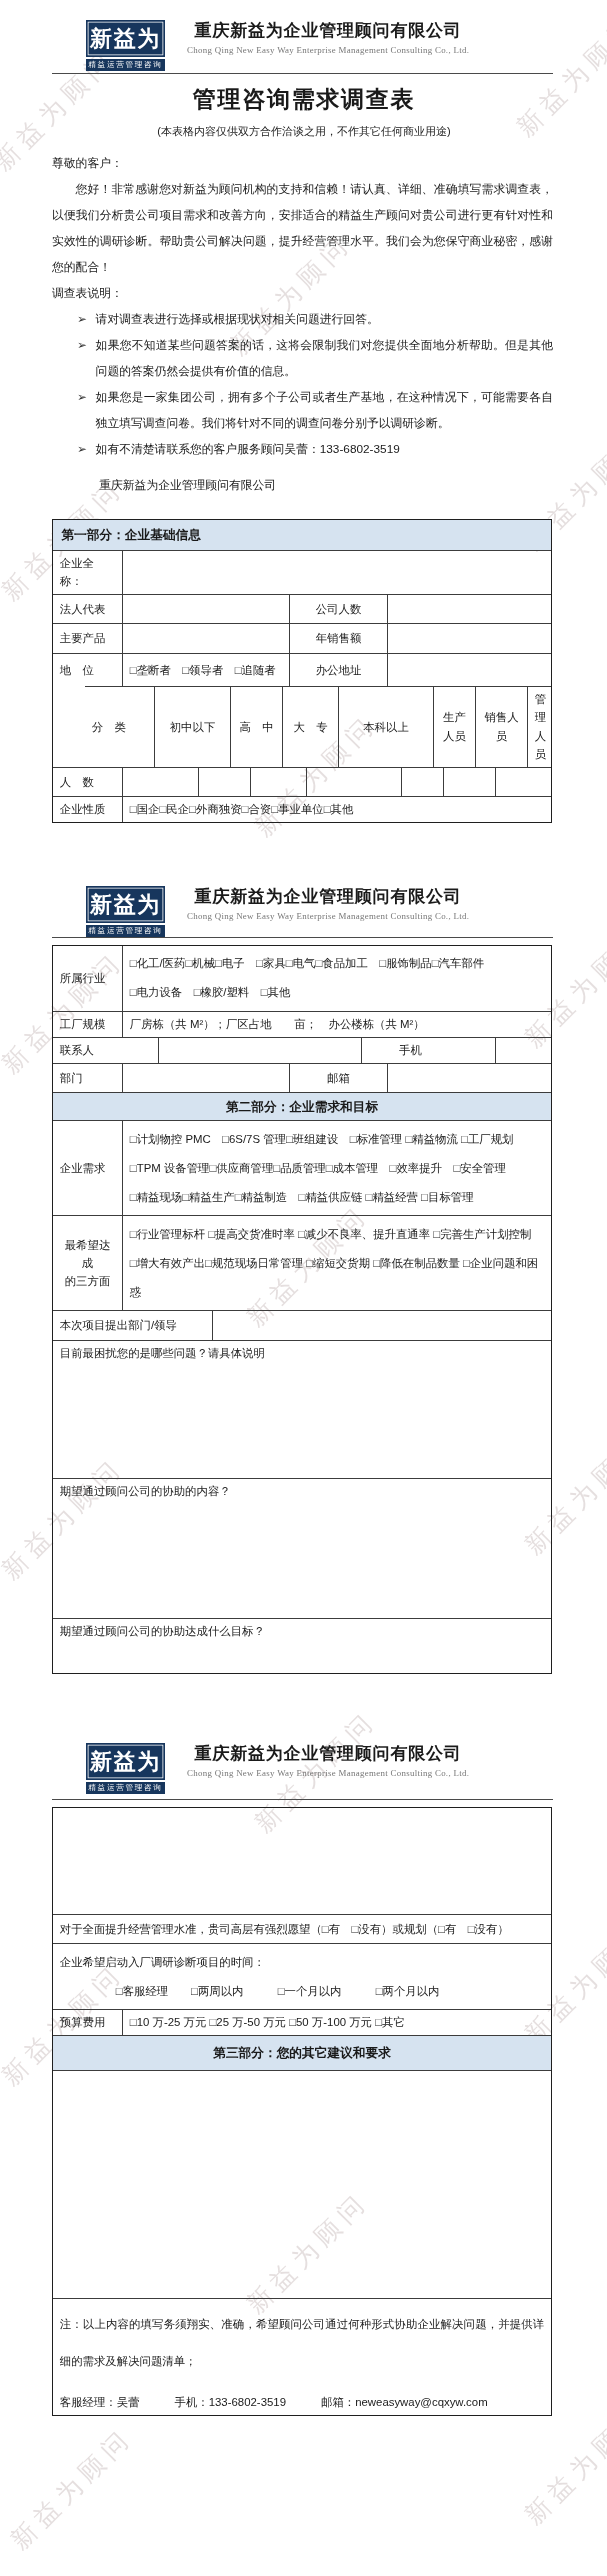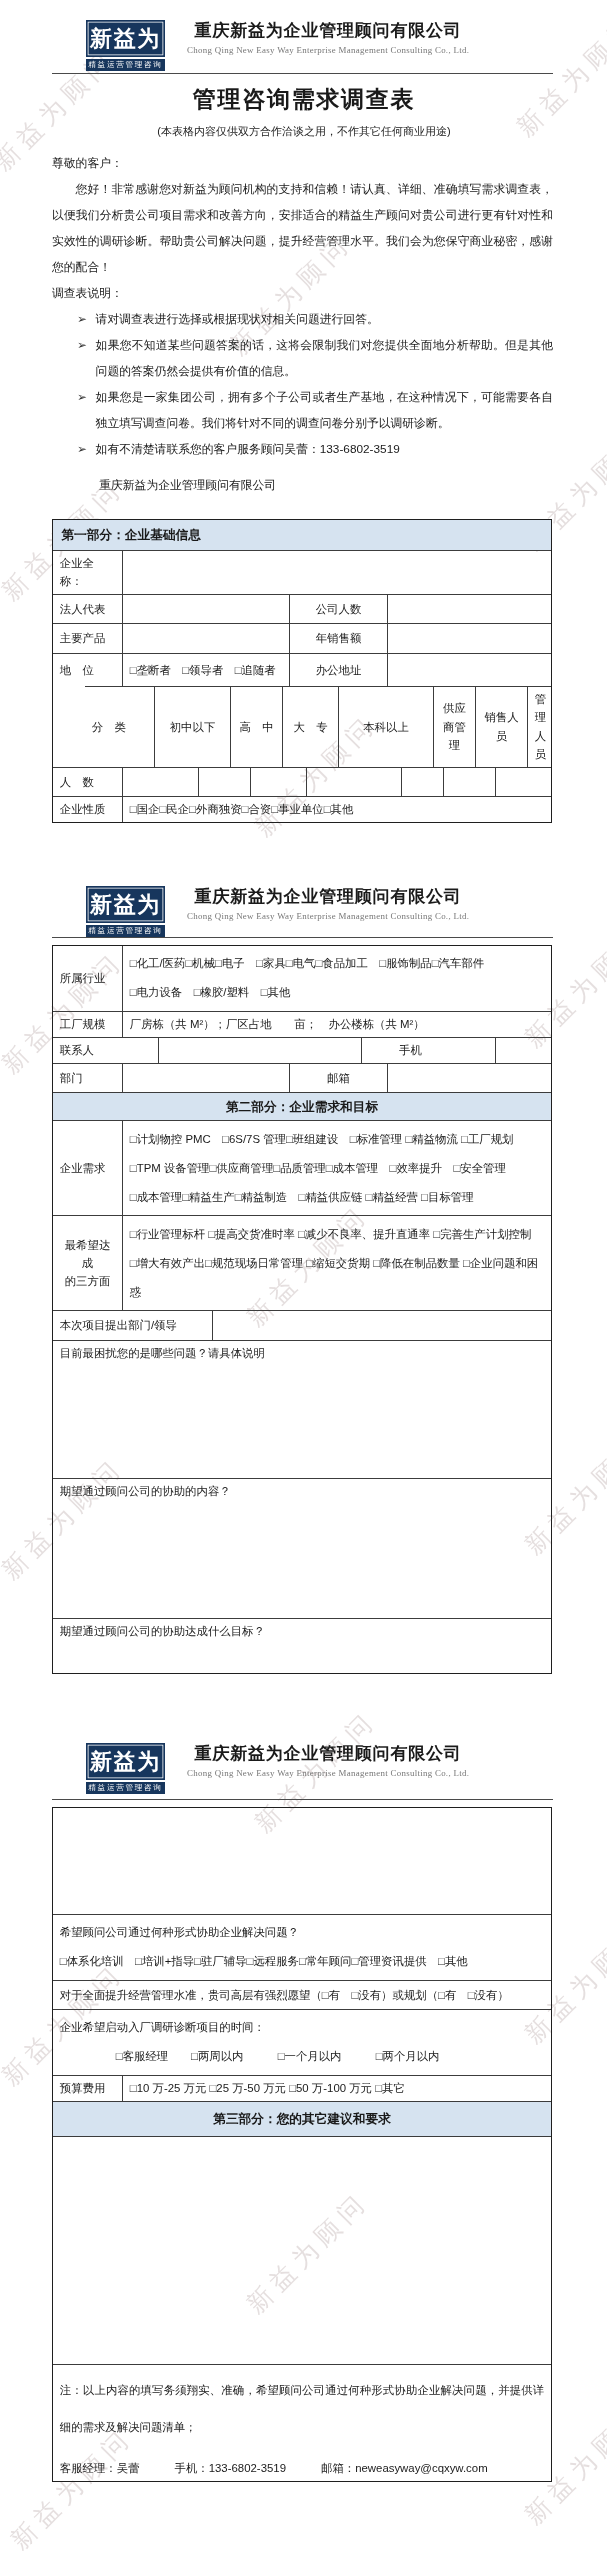--- a/index.html
+++ b/index.html
@@ -135,21 +135,21 @@
       <div class="tc">□垄断者　□领导者　□追随者</div>
       <div class="tc ctr">办公地址</div>
       <div class="tc"></div>
     </div>
     <div class="trow" style="grid-template-columns:69px 76px 52px 56px 95px 42px 52px 1fr;min-height:55px;margin-left:32px;">
       <div class="tc">分　类</div>
       <div class="tc ctr">初中以下</div>
       <div class="tc ctr">高　中</div>
       <div class="tc ctr">大　专</div>
       <div class="tc ctr">本科以上</div>
-      <div class="tc ctr">供应商管理</div>
+      <div class="tc ctr">生产人员</div>
       <div class="tc ctr">销售人员</div>
       <div class="tc ctr">管理人员</div>
     </div>
     <div class="trow" style="grid-template-columns:69px 76px 52px 56px 95px 42px 52px 1fr;min-height:29.5px;">
       <div class="tc">人　数</div>
       <div class="tc"></div>
       <div class="tc"></div>
       <div class="tc"></div>
       <div class="tc"></div>
       <div class="tc"></div>
@@ -199,21 +199,21 @@
       <div class="tc"></div>
     </div>
     <div class="trow" style="grid-template-columns:1fr;min-height:27px;">
       <div class="tc sect ctr">第二部分：企业需求和目标</div>
     </div>
     <div class="trow" style="grid-template-columns:69px 1fr;min-height:93px;">
       <div class="tc">企业需求</div>
       <div class="tc col" style="justify-content:center">
         <div class="optline">□计划物控 PMC　□6S/7S 管理□班组建设　□标准管理 □精益物流 □工厂规划</div>
         <div class="optline">□TPM 设备管理□供应商管理□品质管理□成本管理　□效率提升　□安全管理</div>
-        <div class="optline">□成本管理□精益生产□精益制造　□精益供应链 □精益经营 □目标管理</div>
+        <div class="optline">□精益现场□精益生产□精益制造　□精益供应链 □精益经营 □目标管理</div>
       </div>
     </div>
     <div class="trow" style="grid-template-columns:69px 1fr;min-height:52px;">
       <div class="tc col ctr" style="justify-content:center;align-items:center">
         <div>最希望达成</div>
         <div>的三方面</div>
       </div>
       <div class="tc col" style="justify-content:center">
         <div class="optline">□行业管理标杆 □提高交货准时率 □减少不良率、提升直通率 □完善生产计划控制</div>
         <div class="optline">□增大有效产出□规范现场日常管理 □缩短交货期 □降低在制品数量 □企业问题和困惑</div>
@@ -242,26 +242,20 @@
     <div class="hname">
       <div class="cn">重庆新益为企业管理顾问有限公司</div>
       <div class="en">Chong Qing New Easy Way Enterprise Management Consulting Co., Ltd.</div>
     </div>
   </div>
   <div class="abs rule" style="top:1799px"></div>
 
   <div class="abs tbl" style="top:1807px">
     <div class="trow" style="grid-template-columns:1fr;min-height:106px;">
       <div class="tc top"></div>
-    </div>
-    <div class="trow" style="grid-template-columns:1fr;min-height:55px;">
-      <div class="tc col" style="justify-content:center">
-        <div class="optline">希望顾问公司通过何种形式协助企业解决问题？</div>
-        <div class="optline">□体系化培训　□培训+指导□驻厂辅导□远程服务□常年顾问□管理资讯提供　□其他</div>
-      </div>
     </div>
     <div class="trow" style="grid-template-columns:1fr;min-height:29px;">
       <div class="tc">对于全面提升经营管理水准，贵司高层有强烈愿望（□有　□没有）或规划（□有　□没有）</div>
     </div>
     <div class="trow" style="grid-template-columns:1fr;min-height:66px;">
       <div class="tc col" style="justify-content:center">
         <div class="optline">企业希望启动入厂调研诊断项目的时间：</div>
         <div class="optline" style="margin-left:56px">□客服经理　　□两周以内　　　□一个月以内　　　□两个月以内</div>
       </div>
     </div>

